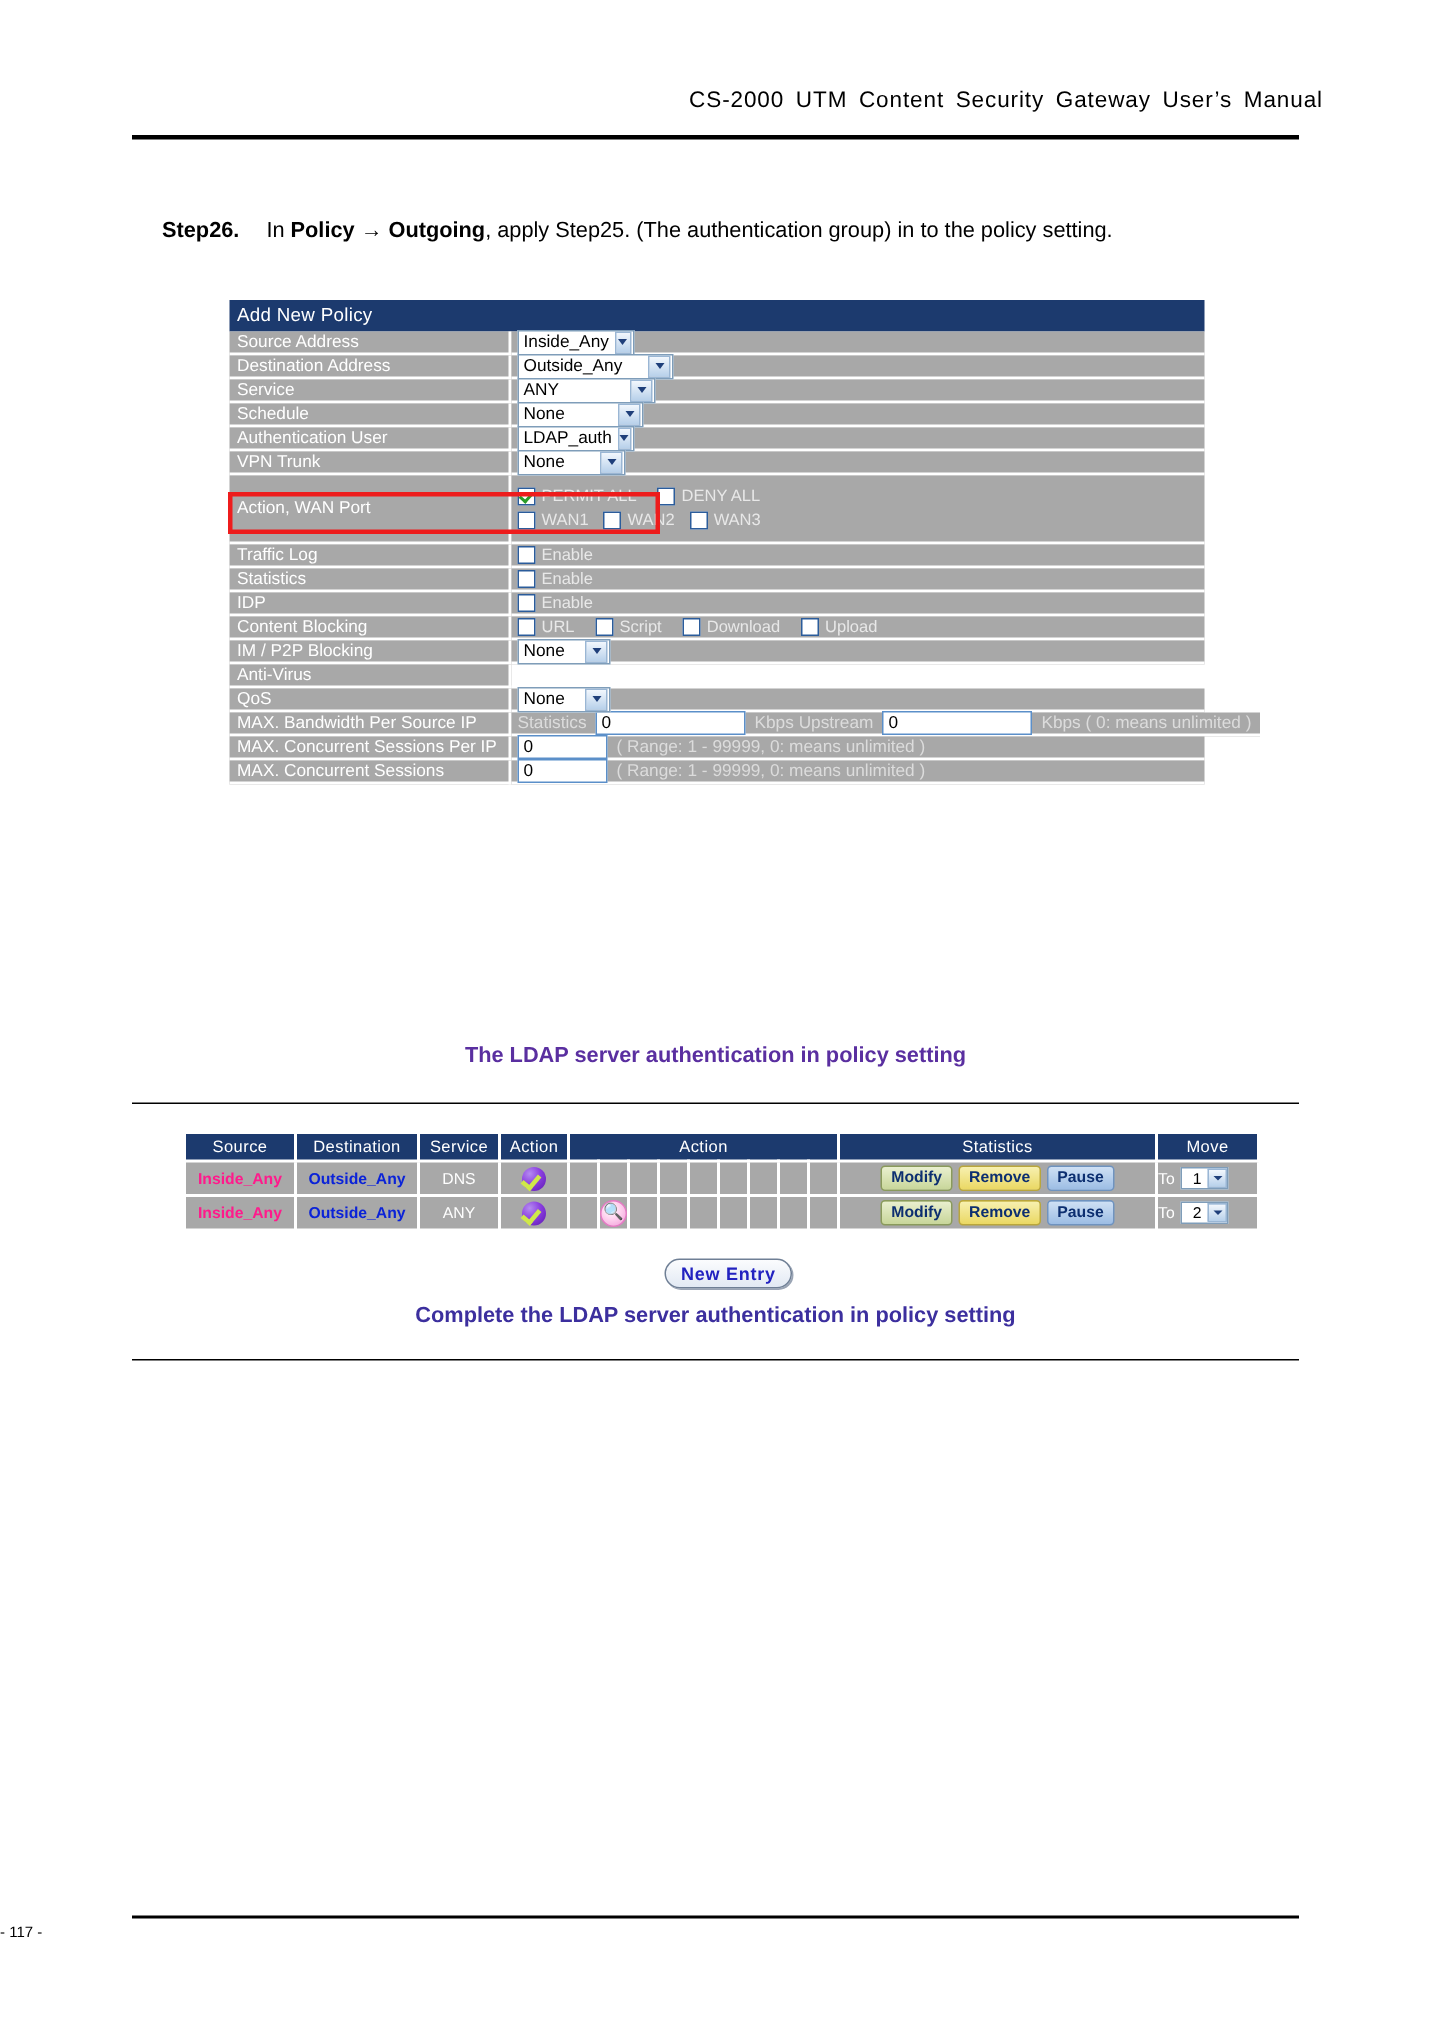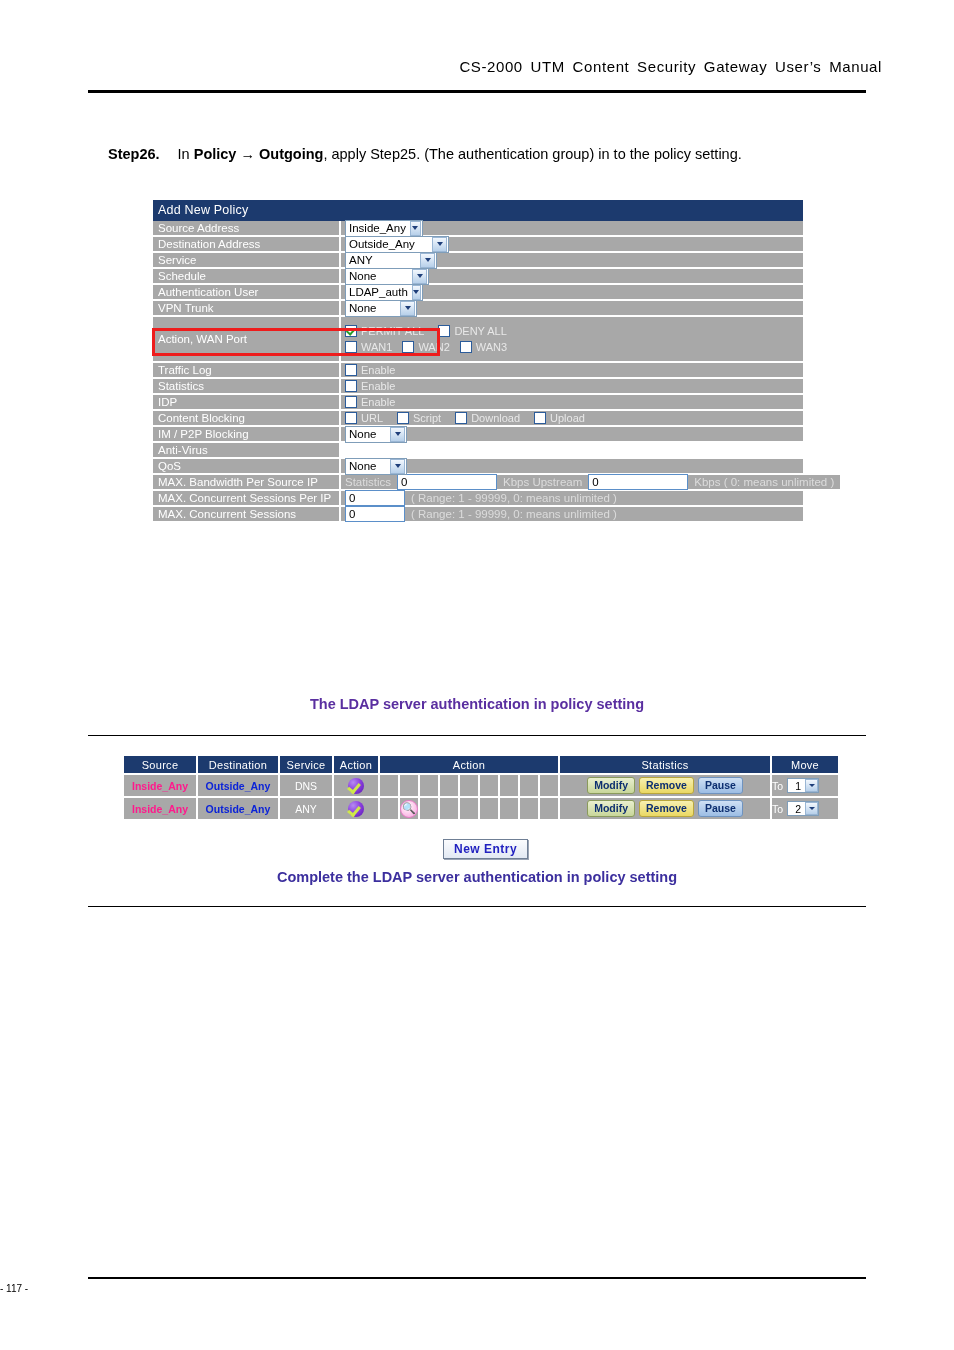--- a/index.html
+++ b/index.html
@@ -200,21 +200,21 @@
     border-left:3px solid transparent;border-right:3px solid transparent;
     border-top:3.5px solid #1f3f7a;
   }
 
   
   .newentry{
     position:absolute; left:443px; top:839px;
     background:linear-gradient(#fbfcfe,#e2e9f3);
     border:1px solid #6f7f95; box-shadow:1px 1px 0 #9aa4b4;
     color:#2222c0; font-weight:bold; font-size:12px;
-    padding:2px 10px; border-radius:0; letter-spacing:0.5px;
+    padding:2px 10px; border-radius:10px; letter-spacing:0.5px;
   }
 
   
   .footer-rule{ position:absolute; left:88px; top:1277px; width:778px; height:2px; background:#000;}
   .pagenum{
     position:absolute; left:0; top:1283px; width:760px; text-align:left;
     font-size:10px; color:#000;
   }
 </style>
 </head>

